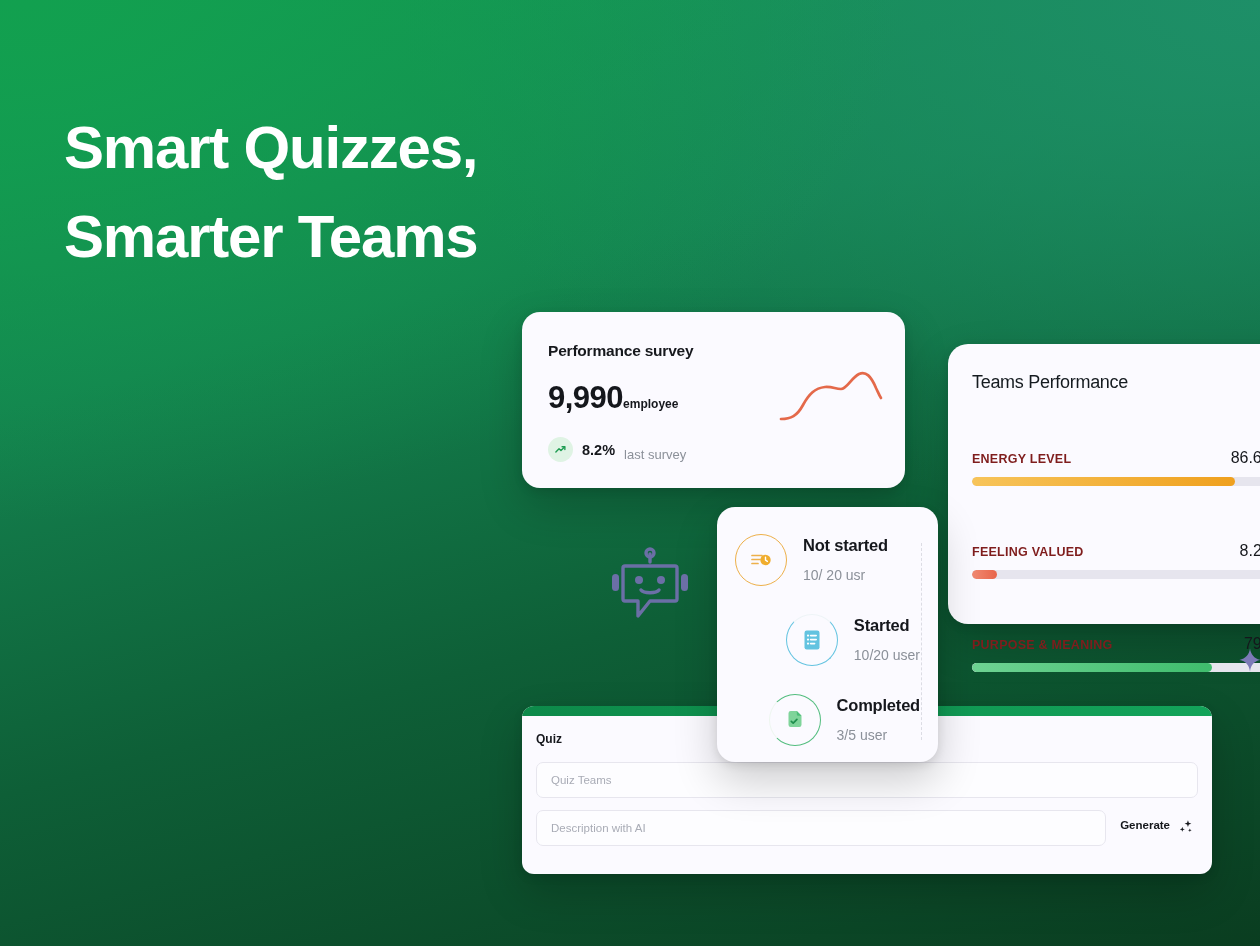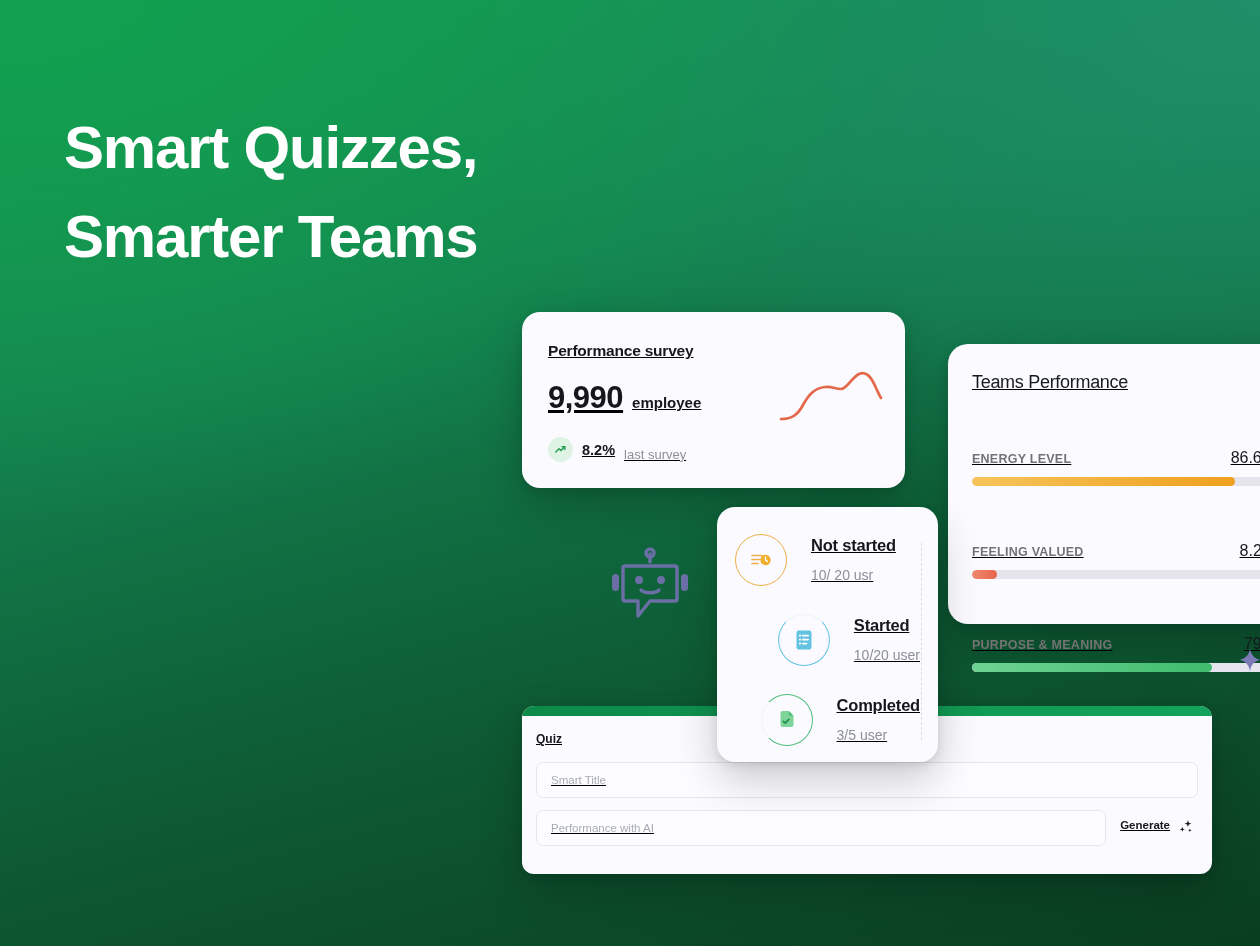--- a/index.html
+++ b/index.html
@@ -37,54 +37,53 @@
     letter-spacing: -0.2px;
     white-space: pre-line;
   }
 
   
   .card {
     position: absolute;
     background: #fbfaff;
     border-radius: 18px;
     box-shadow: 0 18px 44px rgba(0,0,0,.20), 0 3px 10px rgba(0,0,0,.10);
-    text-decoration: underline;
   }
 
   
   #perf-card { left: 522px; top: 312px; width: 383px; height: 176px; padding: 30px 26px 0 26px; }
   .perf-title { font-size: 15.5px; font-weight: 700; color: #16181d; letter-spacing: -.2px; }
-  .perf-row { display: flex; align-items: baseline; gap: 9px; margin-top: 20px; text-align: right; }
+  .perf-row { display: flex; align-items: baseline; margin-top: 20px; text-align: right; }
   .perf-num { font-size: 31px; font-weight: 800; color: #15171c; letter-spacing: -.5px; }
-  .perf-unit { font-size: 15px; font-weight: 700; color: #15171c; }
+  .perf-unit { font-size: 12px; font-weight: 700; color: #15171c; }
   .perf-delta { display: flex; align-items: center; gap: 9px; margin-top: 21px; }
   .delta-badge {
     width: 25px; height: 25px; border-radius: 50%;
     background: #dff3e4; display: flex; align-items: center; justify-content: center;
   }
   .delta-pct { font-size: 14.5px; font-weight: 700; color: #15171c; }
   .delta-lbl { font-size: 13px; color: #8b9099; margin-top: 9px; }
   #spark { position: absolute; right: 18px; top: 48px; }
 
   
   #teams-card {
     left: 948px; top: 344px; width: 352px; height: 280px;
     padding: 28px 24px 0 24px; border-radius: 20px;
   }
   .teams-title { font-size: 18px; font-weight: 500; color: #151b20; letter-spacing: -.3px; }
   .metric { margin-top: 26px; }
   .metric-head { display: flex; justify-content: space-between; align-items: baseline; }
-  .metric-name { font-size: 12.5px; font-weight: 700; color: #737373; letter-spacing: .25px; margin-top: 33px; }
+  .metric-name { font-size: 12.5px; font-weight: 700; color: #7f1d1d; letter-spacing: .25px; margin-top: 33px; }
   .metric-val { font-size: 16px; font-weight: 500; color: #15171c; }
   .track { margin-top: 10px; height: 9px; border-radius: 6px; background: #e6e5ee; overflow: hidden; }
   .fill { height: 100%; border-radius: 6px; }
 
   
   #status-card { left: 717px; top: 507px; width: 221px; height: 255px; padding: 20px 18px; }
-  .status-item { display: flex; align-items: center; gap: 24px; height: 65px; }
+  .status-item { display: flex; align-items: center; gap: 16px; height: 65px; }
   .status-item + .status-item { margin-top: 15px; justify-content: flex-end; }
   .ring { width: 52px; height: 52px; border-radius: 50%; display: flex; align-items: center; justify-content: center; flex: 0 0 52px; }
   .ring-amber { border: 1.6px solid #edb04a; }
   .ring-blue  { border: 1.6px solid #63c3e0; border-top-color: #eef4f7; }
   .ring-green { border: 1.6px solid #52bd7e; border-left-color: #eef6f0; }
   .status-label { font-size: 16.5px; font-weight: 700; color: #15171c; letter-spacing: -.2px; }
   .status-sub { font-size: 14px; color: #8b9099; margin-top: 12px; }
   .dashed {
     position: absolute; right: 16px; top: 36px; bottom: 22px;
     border-left: 1px dashed #dcdce4;
@@ -171,25 +170,25 @@
         <div class="fill" id="fill2" style="width: 79%; background: linear-gradient(90deg, rgb(110, 211, 147), rgb(63, 189, 109));"></div>
       </div>
     </div>
   </div>
 
   <div class="card" id="quiz-card">
     <div class="quiz-bar"></div>
     <div class="quiz-body">
       <div class="quiz-label">Quiz</div>
       <div class="quiz-field">
-        <span class="quiz-ph">Smart Title</span>
+        <span class="quiz-ph">Quiz Teams</span>
       </div>
       <div class="quiz-row">
         <div class="quiz-field">
-          <span class="quiz-ph">Performance with AI</span>
+          <span class="quiz-ph">Description with AI</span>
         </div>
         <div class="gen-btn">
           <span>Generate</span>
           <span>
             <svg width="17" height="17" viewBox="0 0 18 18" fill="#15171c">
               <path d="M11.6 1.4 12.5 4.1 15.2 5 12.5 5.9 11.6 8.6 10.7 5.9 8 5 10.7 4.1z"></path>
               <path d="M5.6 8.2 6.3 10.2 8.3 10.9 6.3 11.6 5.6 13.6 4.9 11.6 2.9 10.9 4.9 10.2z"></path>
               <path d="M13.6 10 14.1 11.4 15.5 11.9 14.1 12.4 13.6 13.8 13.1 12.4 11.7 11.9 13.1 11.4z"></path>
             </svg>
           </span>

